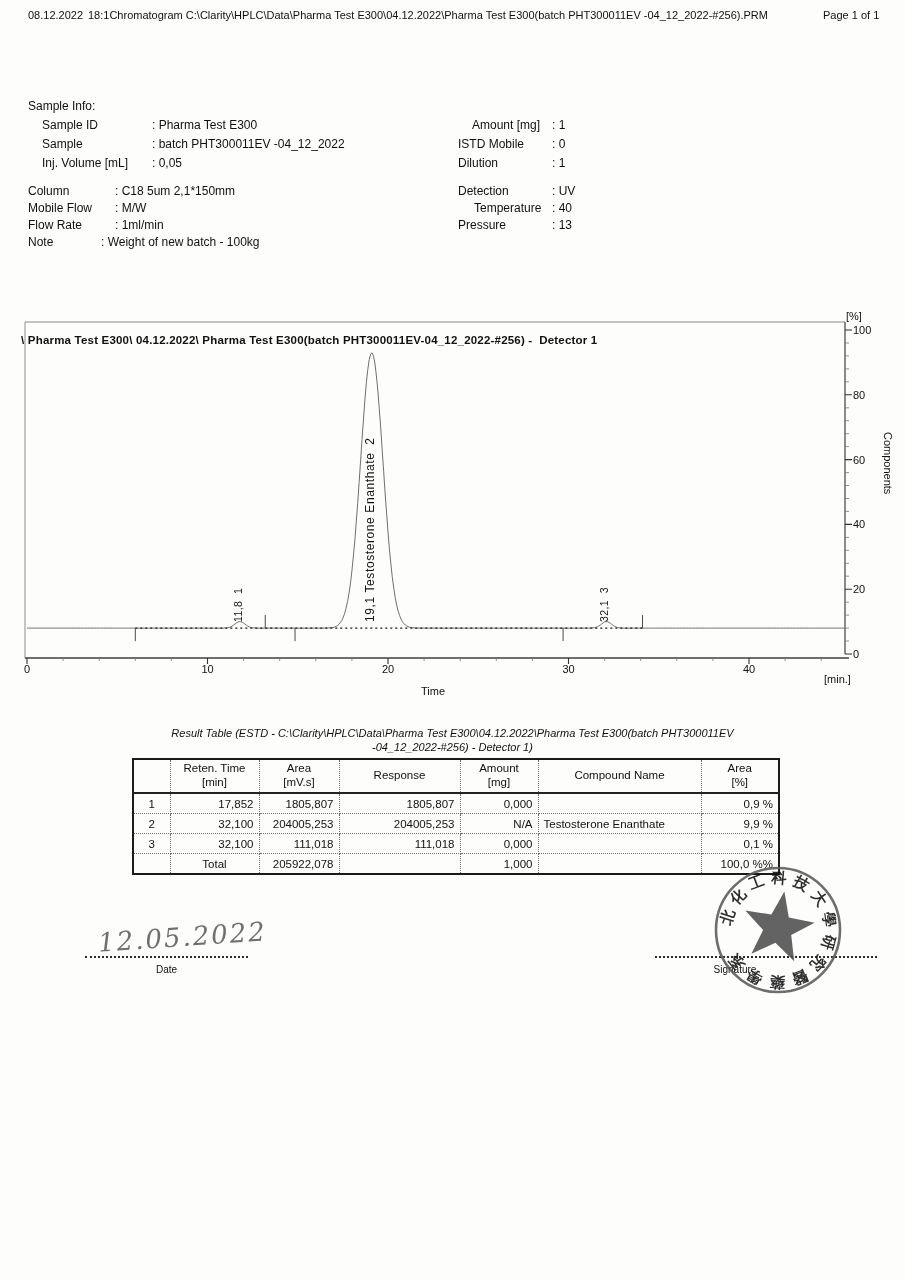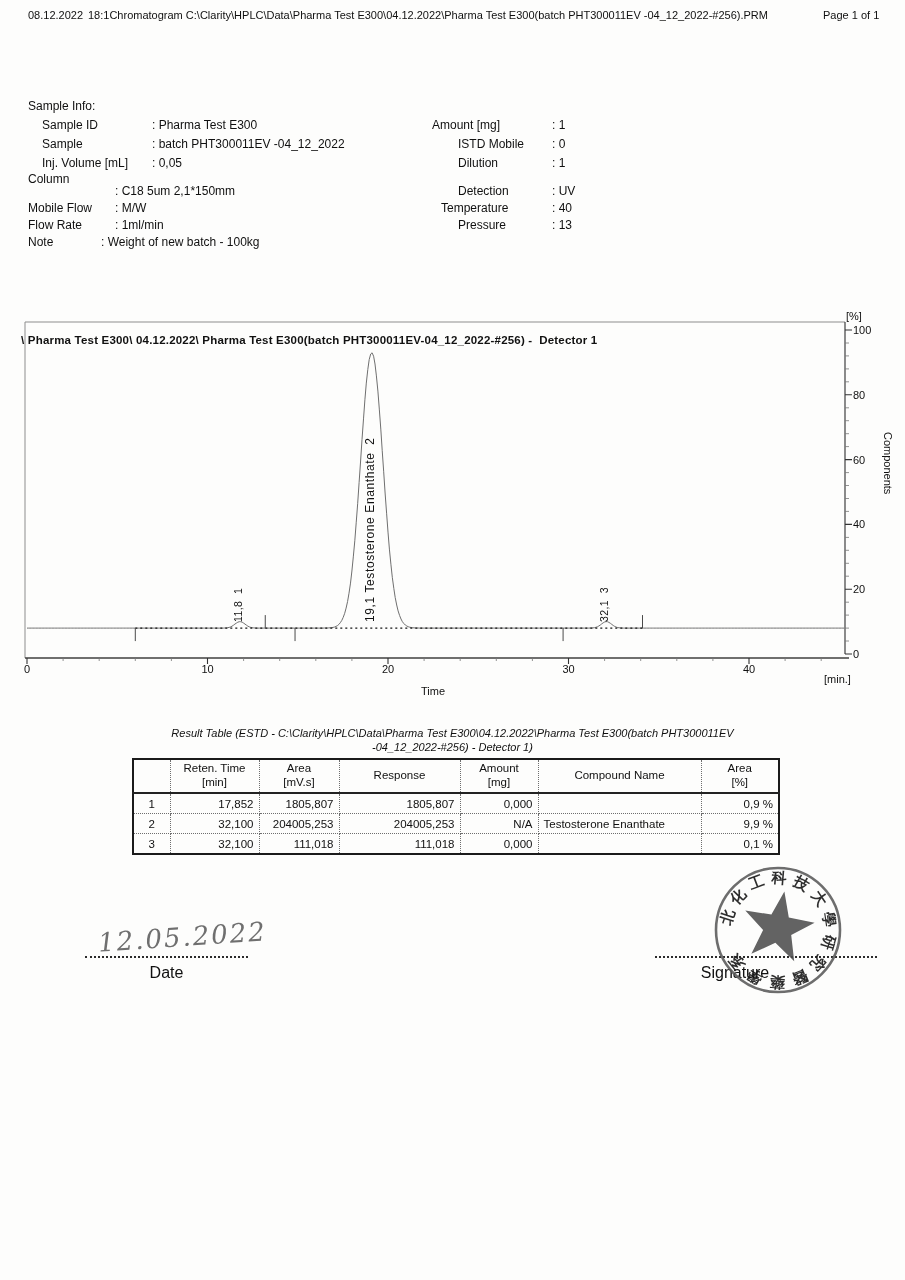--- a/index.html
+++ b/index.html
@@ -14,59 +14,59 @@
   table.rtable{position:absolute;left:132px;top:758px;border-collapse:collapse;
                font-size:11.5px;border:2px solid #1b1b1b;table-layout:fixed;}
   .rtable th,.rtable td{border:1px dotted #6e6e6e;padding:1px 5px;height:17px;
                         overflow:hidden;white-space:pre;}
   .rtable th{font-weight:normal;text-align:center;line-height:1.2;height:30px;
              border-bottom:2px solid #222;}
   td.num{text-align:right;}
   td.ctr{text-align:center;}
   td.name{text-align:left;}
   .dotline{position:absolute;border-bottom:2px dotted #2b2b2b;height:0;}
-  .siglabel{position:absolute;font-size:16px;text-align:center;}
+  .siglabel{position:absolute;font-size:10px;text-align:center;}
   .handwrite{position:absolute;font-family:"DejaVu Serif",serif;font-style:italic;
              font-size:26px;color:#6f6f6f;transform:rotate(-4deg);letter-spacing:2px;}
 </style>
 </head>
 <body>
 
 <span class="t hdr" style="left:28px;top:9px">08.12.2022</span>
 <span class="t hdr" style="left:88px;top:9px">18:1Chromatogram C:\Clarity\HPLC\Data\Pharma Test E300\04.12.2022\Pharma Test E300(batch PHT300011EV -04_12_2022-#256).PRM</span>
 <span class="t hdr" style="left:823px;top:9px">Page 1 of 1</span>
 
 <span class="t" style="left:28px;top:99px">Sample Info:</span>
 
 <span class="t" style="left:42px;top:118px">Sample ID</span>
 <span class="t" style="left:152px;top:118px">: Pharma Test E300</span>
 <span class="t" style="left:42px;top:137px">Sample</span>
 <span class="t" style="left:152px;top:137px">: batch PHT300011EV -04_12_2022</span>
 <span class="t" style="left:42px;top:156px">Inj. Volume [mL]</span>
 <span class="t" style="left:152px;top:156px">: 0,05</span>
 
-<span class="t" style="left:432px;top:118px">Amount [mg]</span>
+<span class="t" style="left:472px;top:118px">Amount [mg]</span>
 <span class="t" style="left:552px;top:118px">: 1</span>
 <span class="t" style="left:458px;top:137px">ISTD Mobile</span>
 <span class="t" style="left:552px;top:137px">: 0</span>
 <span class="t" style="left:458px;top:156px">Dilution</span>
 <span class="t" style="left:552px;top:156px">: 1</span>
 
-<span class="t" style="left:28px;top:172px">Column</span>
+<span class="t" style="left:28px;top:184px">Column</span>
 <span class="t" style="left:115px;top:184px">: C18 5um 2,1*150mm</span>
 <span class="t" style="left:28px;top:201px">Mobile Flow</span>
 <span class="t" style="left:115px;top:201px">: M/W</span>
 <span class="t" style="left:28px;top:218px">Flow Rate</span>
 <span class="t" style="left:115px;top:218px">: 1ml/min</span>
 <span class="t" style="left:28px;top:235px">Note</span>
 <span class="t" style="left:101px;top:235px">: Weight of new batch - 100kg</span>
 
 <span class="t" style="left:458px;top:184px">Detection</span>
 <span class="t" style="left:552px;top:184px">: UV</span>
-<span class="t" style="left:441px;top:201px">Temperature</span>
+<span class="t" style="left:474px;top:201px">Temperature</span>
 <span class="t" style="left:552px;top:201px">: 40</span>
 <span class="t" style="left:458px;top:218px">Pressure</span>
 <span class="t" style="left:552px;top:218px">: 13</span>
 
 <svg id="chart-svg" style="left:0;top:310px" width="905" height="400" viewBox="0 0 905 400">
     <path d="M25,12 H845 M25,12 V348" stroke="#8d8d8d" fill="none" stroke-width="1"></path>
     <path d="M25,348 H849" stroke="#3f3f3f" fill="none" stroke-width="1.4"></path>
     <path d="M845,12 V344" stroke="#3f3f3f" fill="none" stroke-width="1.2"></path>
     <path d="M845,331.0 h4 M845,318.1 h4 M845,305.1 h4 M845,292.2 h4 M845,266.2 h4 M845,253.3 h4 M845,240.3 h4 M845,227.4 h4 M845,201.4 h4 M845,188.5 h4 M845,175.5 h4 M845,162.6 h4 M845,136.6 h4 M845,123.7 h4 M845,110.7 h4 M845,97.8 h4 M845,71.8 h4 M845,58.9 h4 M845,45.9 h4 M845,33.0 h4 M63.1,348 v3 M99.2,348 v3 M135.3,348 v3 M171.4,348 v3 M243.6,348 v3 M279.7,348 v3 M315.8,348 v3 M351.9,348 v3 M424.1,348 v3 M460.2,348 v3 M496.3,348 v3 M532.4,348 v3 M604.6,348 v3 M640.7,348 v3 M676.8,348 v3 M712.9,348 v3 M785.1,348 v3 M821.2,348 v3 " stroke="#777" stroke-width="0.8" fill="none"></path>
     <path d="M845,344.0 h7 M845,279.2 h7 M845,214.4 h7 M845,149.6 h7 M845,84.8 h7 M845,20.0 h7 M27.0,348 v6 M207.5,348 v6 M388.0,348 v6 M568.5,348 v6 M749.0,348 v6 " stroke="#333" stroke-width="1.1" fill="none"></path>
@@ -143,20 +143,29 @@
   </tr>
   <tr>
     <td class="ctr">3</td>
     <td class="num">32,100</td>
     <td class="num">111,018</td>
     <td class="num">111,018</td>
     <td class="num">0,000</td>
     <td class="name"></td>
     <td class="num">0,1 %</td>
   </tr>
+  <tr>
+    <td class="ctr"></td>
+    <td class="ctr">Total</td>
+    <td class="num">205922,078</td>
+    <td class="num"></td>
+    <td class="num">1,000</td>
+    <td class="name"></td>
+    <td class="num">100,0 %%</td>
+  </tr>
   </tbody>
 </table>
 
 <div class="handwrite" style="left:98px;top:922px">12.05.2022</div>
 <div class="dotline" style="left:85px;top:956px;width:163px"></div>
 <div class="siglabel" style="left:85px;top:964px;width:163px">Date</div>
 
 <div class="dotline" style="left:655px;top:956px;width:222px"></div>
 <div class="siglabel" style="left:655px;top:964px;width:160px">Signature</div>
 

